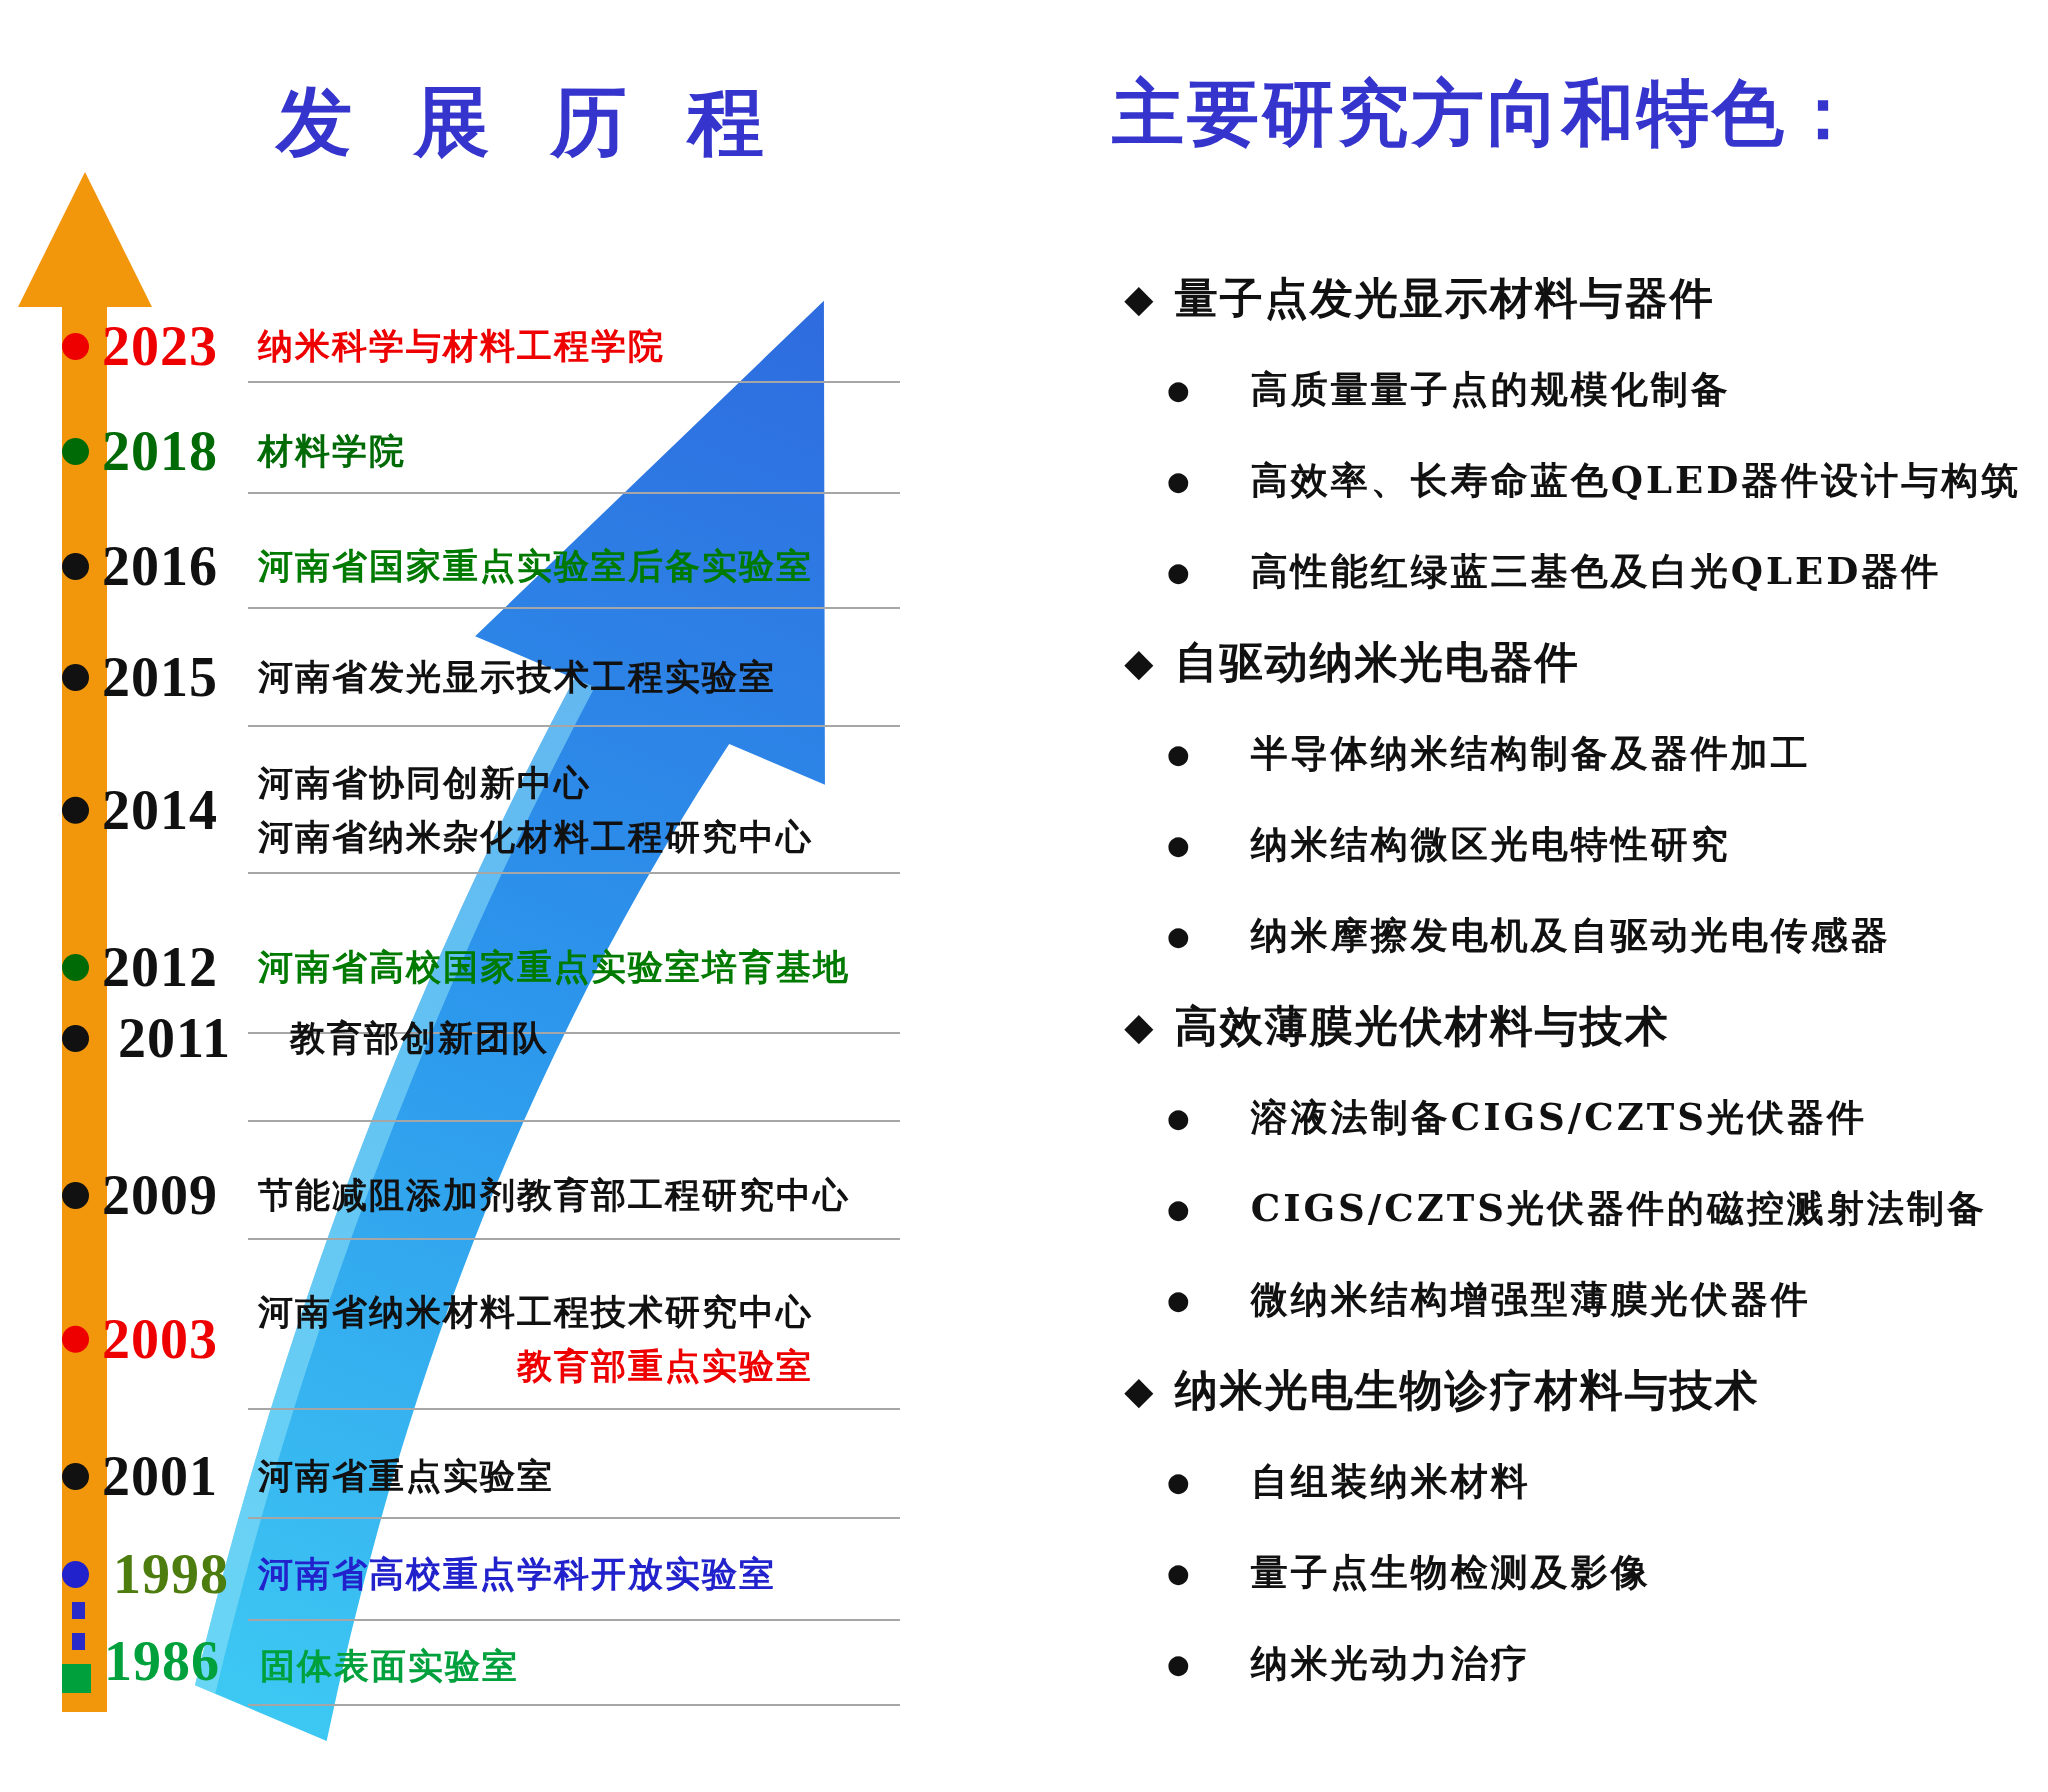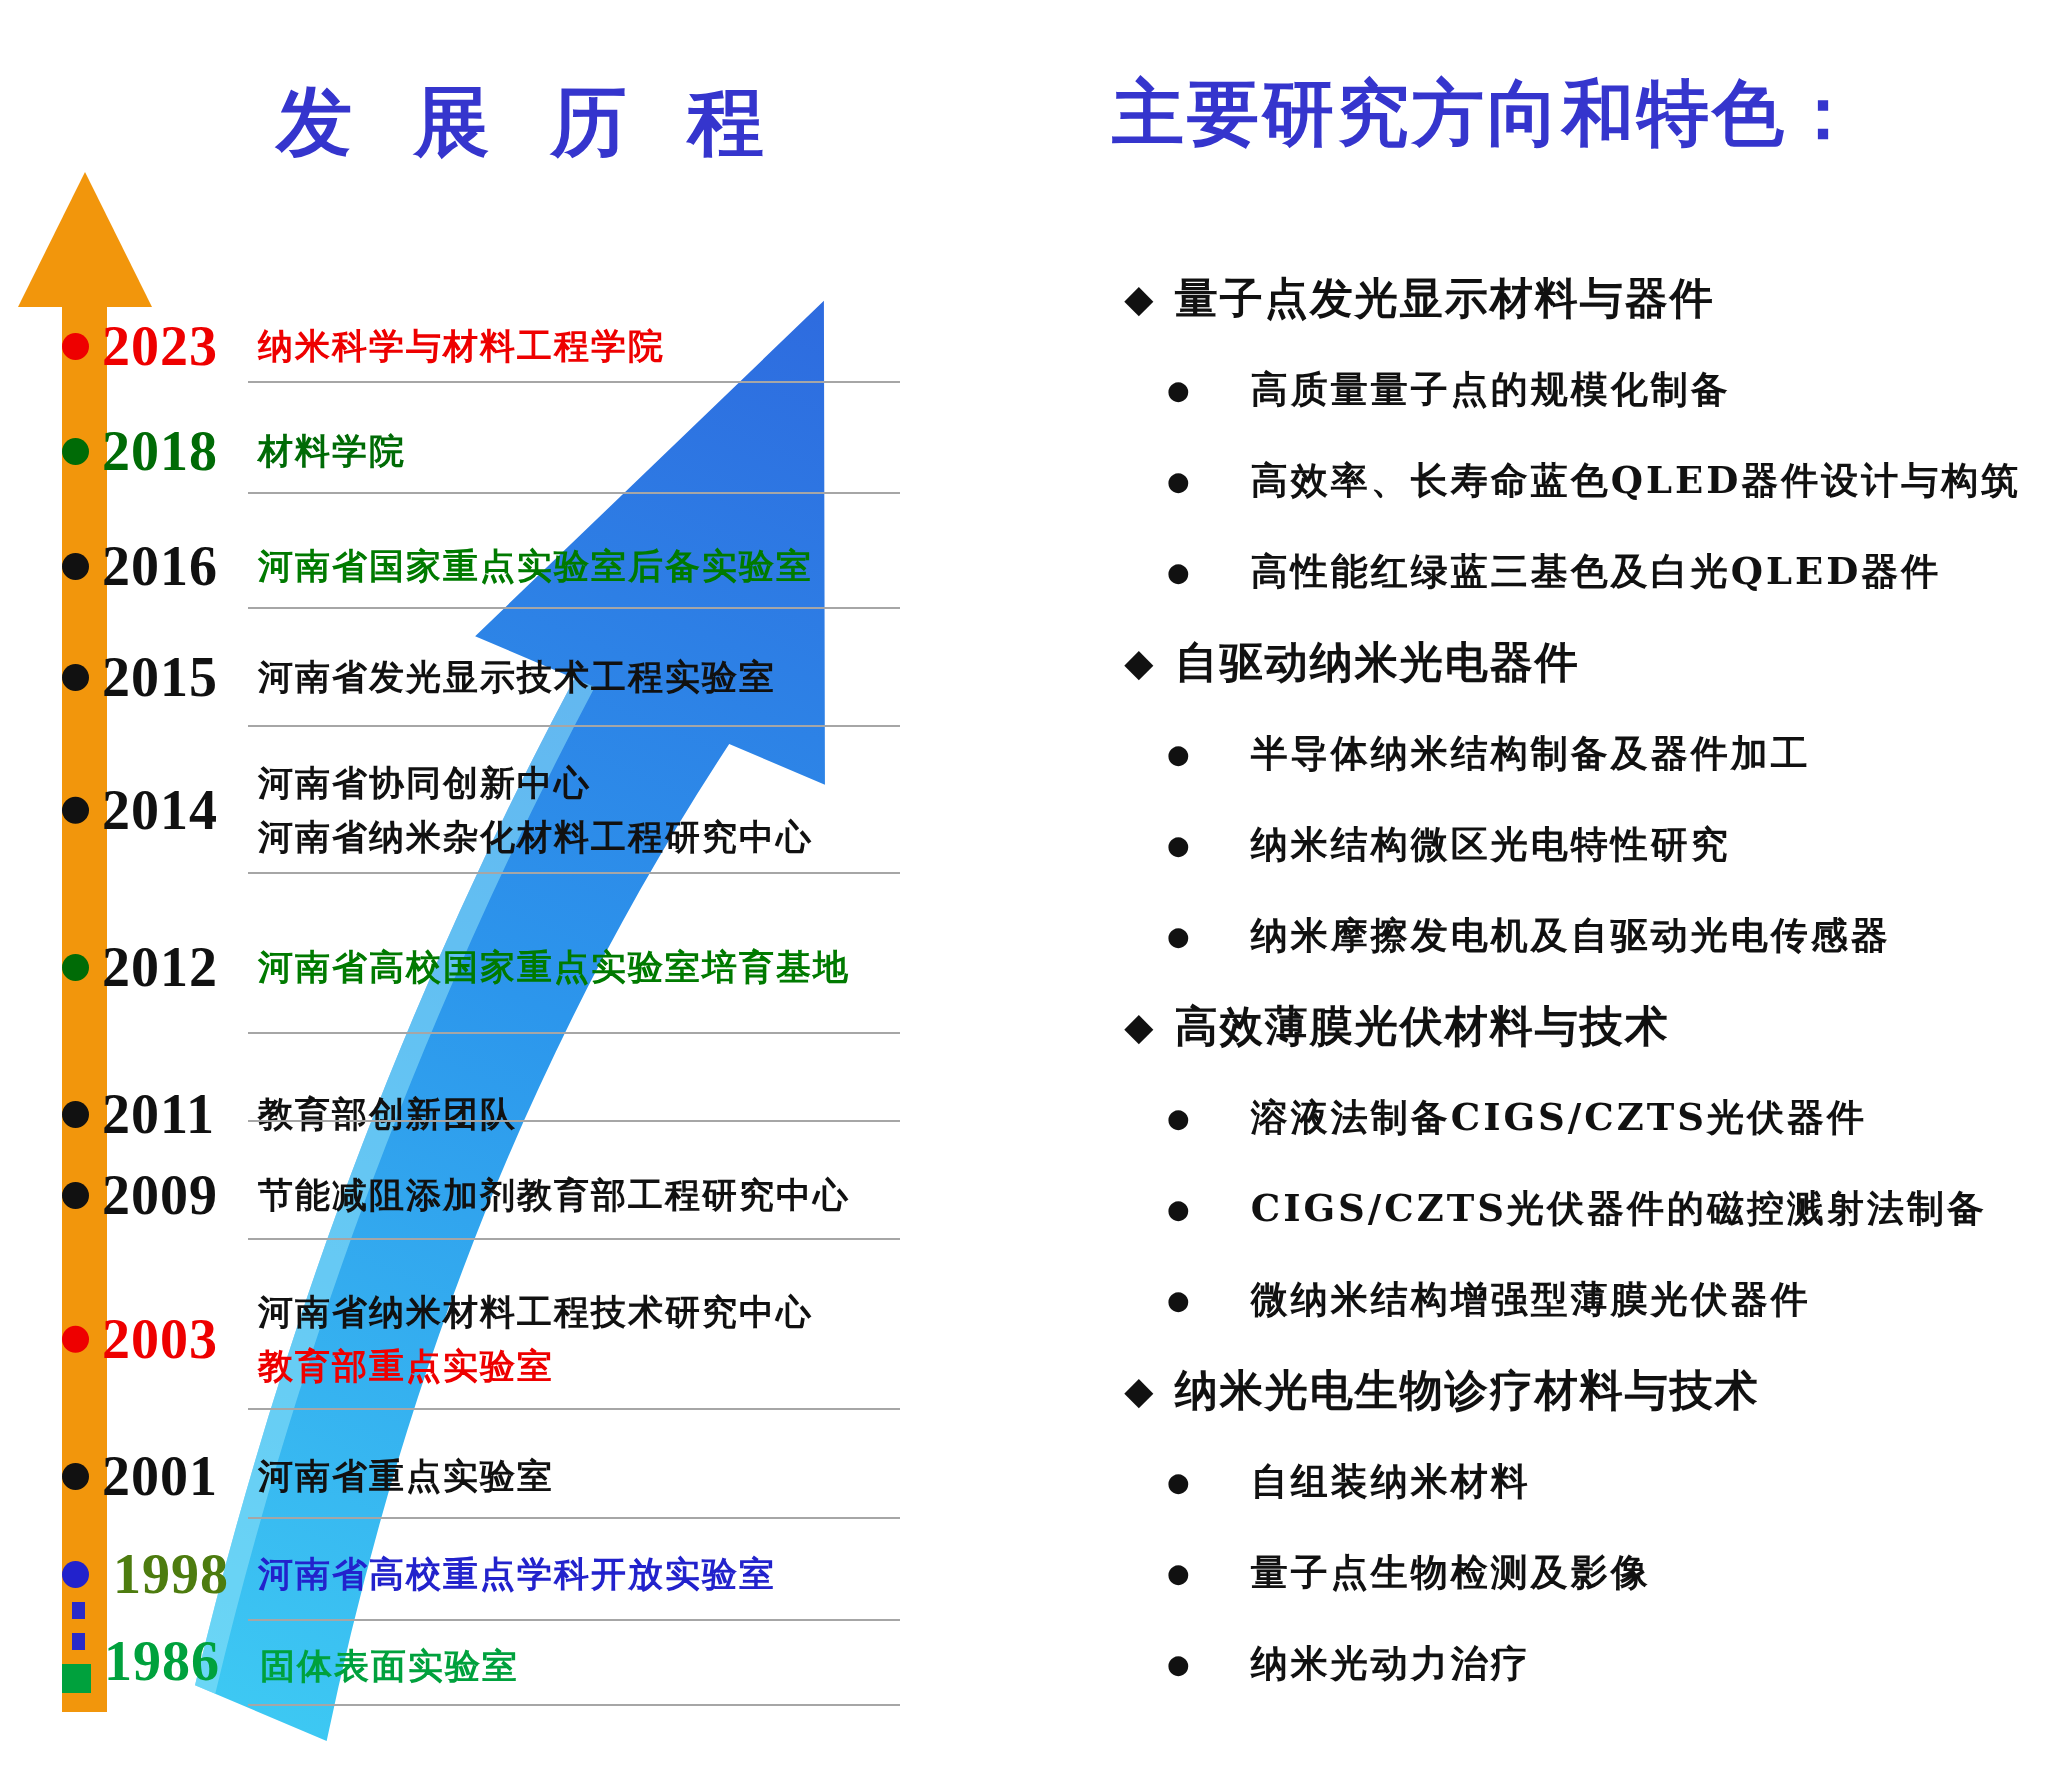--- a/index.html
+++ b/index.html
@@ -133,42 +133,42 @@
       </div>
       <div class="t-underline" style="top: 872px;"></div>
       <div class="t-row" style="top: 967px;">
         <span class="marker" style="background: rgb(0, 107, 6);"></span>
         <span class="year" style="color: rgb(17, 17, 17);">2012</span>
         <div class="desc">
           <div class="dline" style="color: rgb(0, 122, 0);">河南省高校国家重点实验室培育基地</div>
         </div>
       </div>
       <div class="t-underline" style="top: 1032px;"></div>
-      <div class="t-row" style="top: 1114px;">
+      <div class="t-row" style="top: 1038px; gap: 16px;">
         <span class="marker" style="background: rgb(17, 17, 17);"></span>
         <span class="year" style="color: rgb(17, 17, 17);">2011</span>
         <div class="desc">
           <div class="dline" style="color: rgb(17, 17, 17);">教育部创新团队</div>
         </div>
       </div>
       <div class="t-underline" style="top: 1120px;"></div>
       <div class="t-row" style="top: 1195px;">
         <span class="marker" style="background: rgb(17, 17, 17);"></span>
         <span class="year" style="color: rgb(17, 17, 17);">2009</span>
         <div class="desc">
           <div class="dline" style="color: rgb(17, 17, 17);">节能减阻添加剂教育部工程研究中心</div>
         </div>
       </div>
       <div class="t-underline" style="top: 1238px;"></div>
       <div class="t-row" style="top: 1339px;">
         <span class="marker" style="background: rgb(238, 0, 0);"></span>
         <span class="year" style="color: rgb(238, 0, 0);">2003</span>
         <div class="desc">
           <div class="dline" style="color: rgb(17, 17, 17);">河南省纳米材料工程技术研究中心</div>
-          <div class="dline" style="color: rgb(238, 0, 0);">教育部重点实验室</div>
+          <div class="dline" style="color: rgb(238, 0, 0); text-align: right;">教育部重点实验室</div>
         </div>
       </div>
       <div class="t-underline" style="top: 1408px;"></div>
       <div class="t-row" style="top: 1476px;">
         <span class="marker" style="background: rgb(17, 17, 17);"></span>
         <span class="year" style="color: rgb(17, 17, 17);">2001</span>
         <div class="desc">
           <div class="dline" style="color: rgb(17, 17, 17);">河南省重点实验室</div>
         </div>
       </div>

